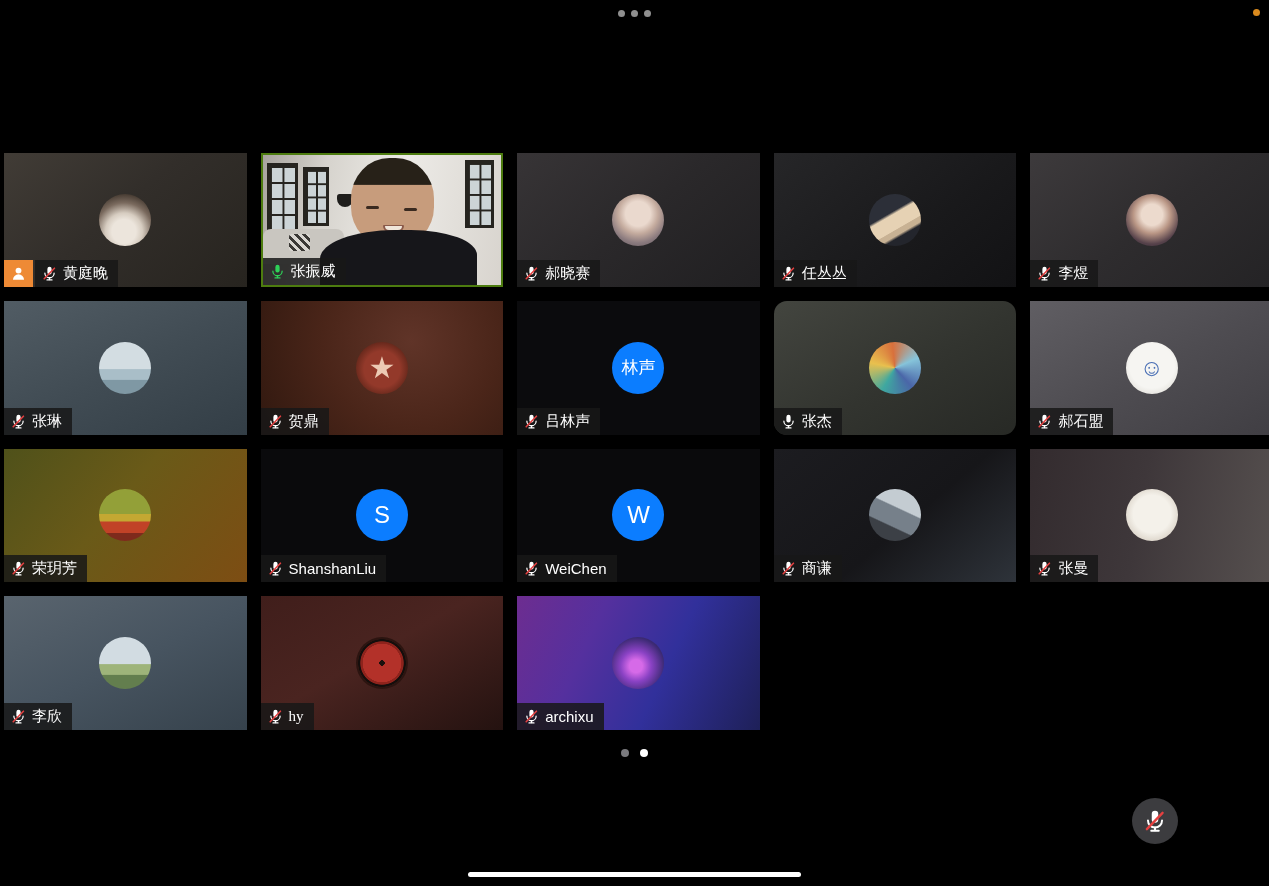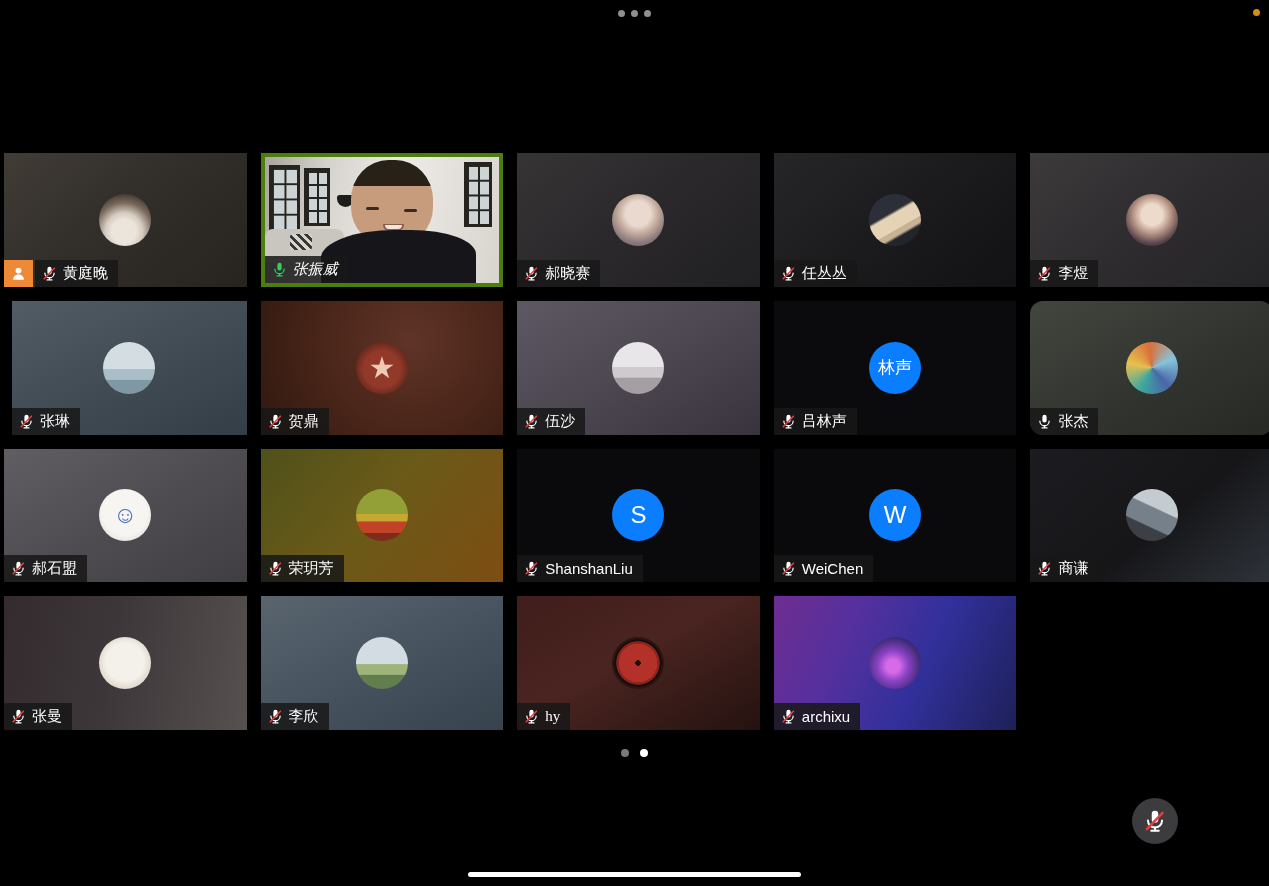--- a/index.html
+++ b/index.html
@@ -9,21 +9,21 @@
   
   .top-dots{position:absolute;top:10px;left:0;right:0;display:flex;justify-content:center;gap:6px;}
   .top-dots i{width:7px;height:7px;border-radius:50%;background:#8f8f8f;display:block;}
   .record-dot{position:absolute;top:9px;right:9px;width:7px;height:7px;border-radius:50%;background:#d98a1e;}
 
   
   .grid{position:absolute;top:153px;left:4px;width:1269px;height:577px;
         display:grid;grid-template-columns:repeat(5,1fr);grid-template-rows:repeat(4,1fr);
         gap:14px;background:#000;}
   .tile{position:relative;overflow:hidden;box-sizing:border-box;background:#111;}
-  .tile.active{border:4px solid #4d7c0f;font-style:italic;}
+  .tile.active{border:2px solid #4d7c0f;}
 
   .avatar{position:absolute;top:50%;left:50%;transform:translate(-50%,-50%);
           width:52px;height:52px;border-radius:50%;display:flex;align-items:center;
           justify-content:center;font-weight:500;line-height:1;overflow:hidden;}
 
   .label-row{position:absolute;left:0;bottom:0;display:flex;align-items:stretch;height:27px;z-index:3;}
   .badge{width:29px;background:#ee8a35;display:flex;align-items:center;justify-content:center;margin-right:2px;}
   .name-tag{display:flex;align-items:center;gap:5px;padding:0 10px 0 6px;
             background:rgba(23,23,23,0.85);color:#fff;font-size:15px;white-space:nowrap;}
   .mic{display:flex;align-items:center;}
@@ -177,21 +177,21 @@
               <line x1="12" y1="18" x2="12" y2="20.5" stroke="#ffffff" stroke-width="1.8" stroke-linecap="round"></line>
               <line x1="8.5" y1="21" x2="15.5" y2="21" stroke="#ffffff" stroke-width="1.8" stroke-linecap="round"></line>
               <line x1="4.5" y1="19.5" x2="19" y2="4.5" stroke="#e54040" stroke-width="2.2" stroke-linecap="round"></line>
             </svg>
           </span>
         <span class="pname">李煜</span>
       </div>
     </div>
   </div>
 
-  <div class="tile" style="background: linear-gradient(155deg, rgb(81, 92, 100) 0%, rgb(65, 76, 84) 50%, rgb(51, 62, 70) 100%); margin-left: 8px;">
+  <div class="tile" style="background: linear-gradient(155deg, rgb(81, 92, 100) 0%, rgb(65, 76, 84) 50%, rgb(51, 62, 70) 100%);">
     <div class="avatar" style="background: linear-gradient(rgb(211, 221, 226) 0px, rgb(211, 221, 226) 52%, rgb(169, 190, 200) 53%, rgb(169, 190, 200) 72%, rgb(127, 152, 164) 73%);"></div>
     <div class="label-row">
 
       <div class="name-tag">
         <span class="mic">
             <svg viewBox="0 0 24 24" width="17" height="17">
               <rect x="9" y="2.5" width="6" height="11" rx="3" fill="#ffffff"></rect>
               <path d="M5.5 11.5a6.5 6.5 0 0 0 13 0" fill="none" stroke="#ffffff" stroke-width="1.8" stroke-linecap="round"></path>
               <line x1="12" y1="18" x2="12" y2="20.5" stroke="#ffffff" stroke-width="1.8" stroke-linecap="round"></line>
               <line x1="8.5" y1="21" x2="15.5" y2="21" stroke="#ffffff" stroke-width="1.8" stroke-linecap="round"></line>
@@ -215,38 +215,20 @@
               <line x1="12" y1="18" x2="12" y2="20.5" stroke="#ffffff" stroke-width="1.8" stroke-linecap="round"></line>
               <line x1="8.5" y1="21" x2="15.5" y2="21" stroke="#ffffff" stroke-width="1.8" stroke-linecap="round"></line>
               <line x1="4.5" y1="19.5" x2="19" y2="4.5" stroke="#e54040" stroke-width="2.2" stroke-linecap="round"></line>
             </svg>
           </span>
         <span class="pname">贺鼎</span>
       </div>
     </div>
   </div>
 
-  <div class="tile" style="background: linear-gradient(150deg, rgb(94, 88, 98) 0%, rgb(76, 70, 80) 52%, rgb(56, 51, 60) 100%);">
-    <div class="avatar" style="background: linear-gradient(rgb(232, 230, 232) 0px, rgb(232, 230, 232) 48%, rgb(207, 202, 206) 49%, rgb(207, 202, 206) 68%, rgb(165, 158, 162) 69%);"></div>
-    <div class="label-row">
-
-      <div class="name-tag">
-        <span class="mic">
-            <svg viewBox="0 0 24 24" width="17" height="17">
-              <rect x="9" y="2.5" width="6" height="11" rx="3" fill="#ffffff"></rect>
-              <path d="M5.5 11.5a6.5 6.5 0 0 0 13 0" fill="none" stroke="#ffffff" stroke-width="1.8" stroke-linecap="round"></path>
-              <line x1="12" y1="18" x2="12" y2="20.5" stroke="#ffffff" stroke-width="1.8" stroke-linecap="round"></line>
-              <line x1="8.5" y1="21" x2="15.5" y2="21" stroke="#ffffff" stroke-width="1.8" stroke-linecap="round"></line>
-              <line x1="4.5" y1="19.5" x2="19" y2="4.5" stroke="#e54040" stroke-width="2.2" stroke-linecap="round"></line>
-            </svg>
-          </span>
-        <span class="pname">伍沙</span>
-      </div>
-    </div>
-  </div>
 
   <div class="tile" style="background: rgb(11, 11, 13);">
     <div class="avatar" style="background: rgb(11, 125, 255); color: rgb(255, 255, 255); font-size: 17px;">林声</div>
     <div class="label-row">
 
       <div class="name-tag">
         <span class="mic">
             <svg viewBox="0 0 24 24" width="17" height="17">
               <rect x="9" y="2.5" width="6" height="11" rx="3" fill="#ffffff"></rect>
               <path d="M5.5 11.5a6.5 6.5 0 0 0 13 0" fill="none" stroke="#ffffff" stroke-width="1.8" stroke-linecap="round"></path>

